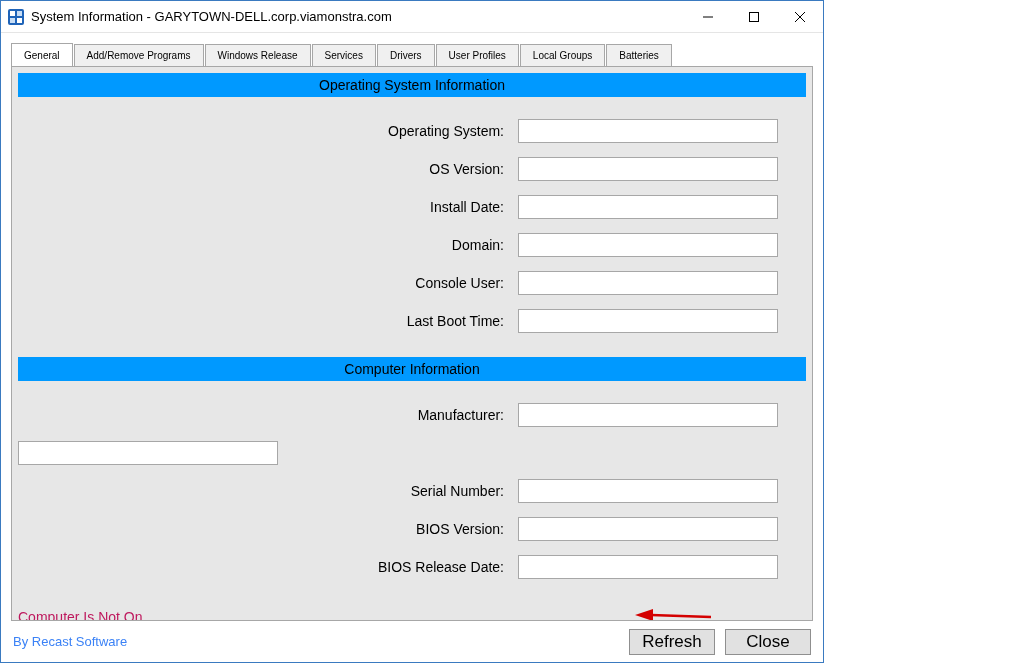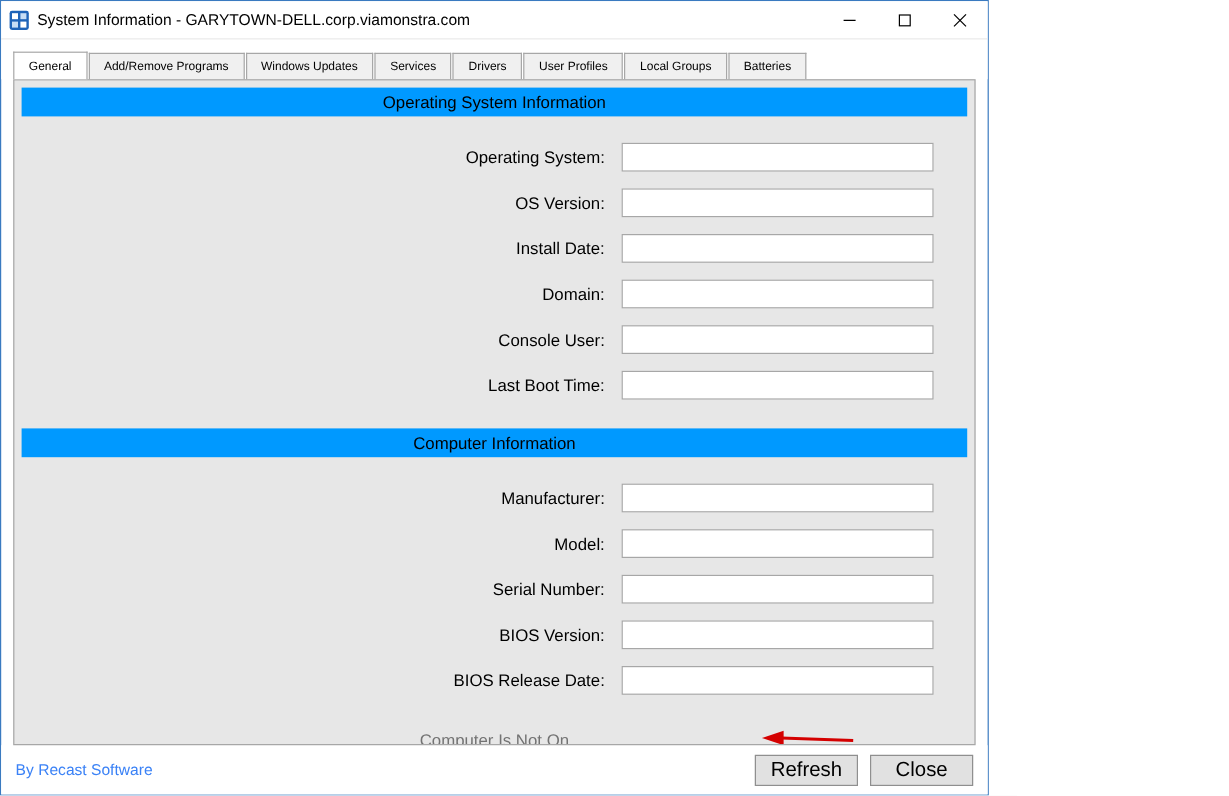--- a/index.html
+++ b/index.html
@@ -96,23 +96,23 @@
   .form-row input[type="text"] {
     width: 100%;
     height: 24px;
     border: 1px solid #a7a7a7;
     background: #fff;
     padding: 2px 4px;
     font-size: 13px;
   }
 
   .status-line {
-    text-align: center;
+    text-align: left;
     font-size: 14px;
-    color: #737373;
+    color: #be185d;
     padding-top: 6px;
     position: relative;
   }
 
   
   .arrow {
     position: absolute;
     left: 615px;
     top: 4px;
   }
@@ -168,21 +168,21 @@
             <line x1="1" y1="1" x2="11" y2="11"></line>
             <line x1="11" y1="1" x2="1" y2="11"></line>
           </svg>
       </div>
     </div>
   </div>
 
   <div class="tabstrip">
     <div class="tab active"><span>General</span></div>
     <div class="tab"><span>Add/Remove Programs</span></div>
-    <div class="tab"><span>Windows Updates</span></div>
+    <div class="tab"><span>Windows Release</span></div>
     <div class="tab"><span>Services</span></div>
     <div class="tab"><span>Drivers</span></div>
     <div class="tab"><span>User Profiles</span></div>
     <div class="tab"><span>Local Groups</span></div>
     <div class="tab"><span>Batteries</span></div>
   </div>
 
   <div class="tabpanel">
 
     <div class="section-title">Operating System Information</div>
@@ -215,21 +215,20 @@
     </div>
 
     <div class="section-title">Computer Information</div>
 
     <div class="form-area">
       <div class="form-row">
         <div class="lbl">Manufacturer:</div>
         <div class="field"><input type="text" value="" style=""></div>
       </div>
       <div class="form-row">
-        <div class="lbl">Model:</div>
         <div class="field"><input type="text" value="" style=""></div>
       </div>
       <div class="form-row">
         <div class="lbl">Serial Number:</div>
         <div class="field"><input type="text" value="" style=""></div>
       </div>
       <div class="form-row">
         <div class="lbl">BIOS Version:</div>
         <div class="field"><input type="text" value="" style=""></div>
       </div>

